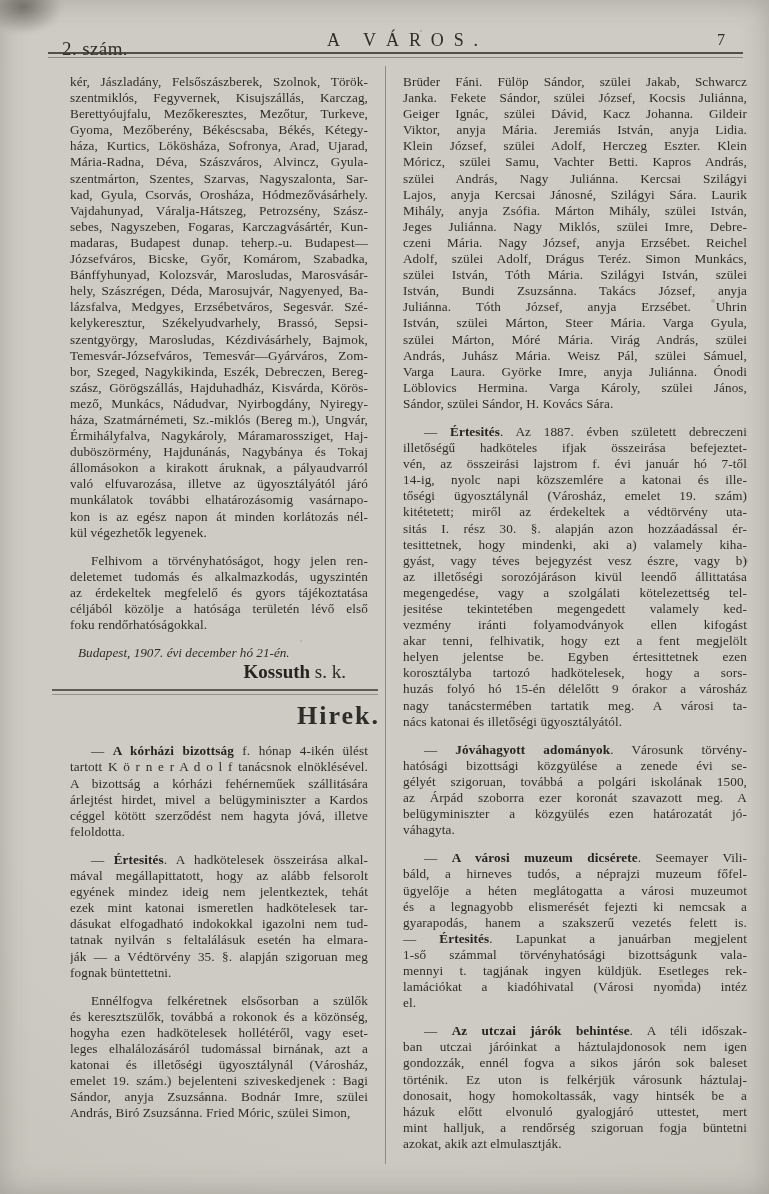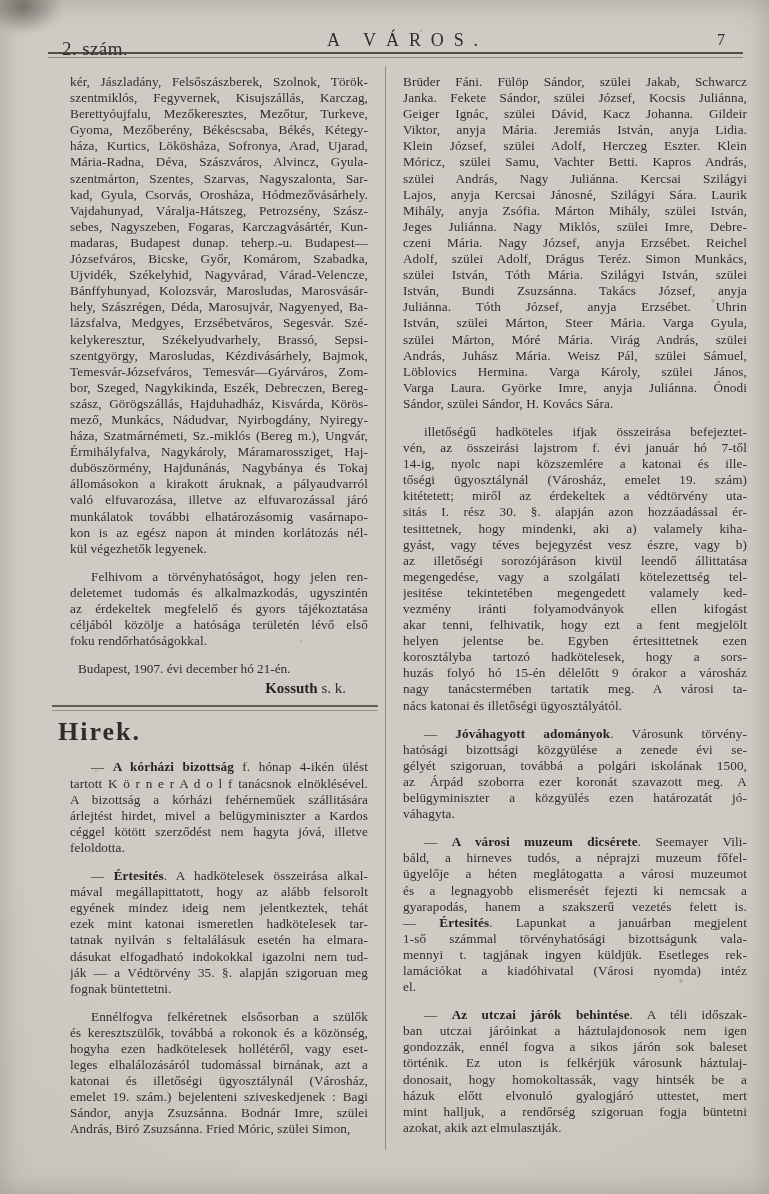--- a/index.html
+++ b/index.html
@@ -31,25 +31,25 @@
   .columns{position:absolute;top:62px;left:58px;right:10px;display:flex;align-items:stretch;}
   .col-left{width:322px;}
   .col-vrule{width:1px;background:#8e8b83;margin:4px 5px 0 5px;}
   .col-right{flex:1;min-width:0;}
   .para{margin:12px;}
   .ln{font-size:13.2px;line-height:16.1px;white-space:nowrap;overflow:hidden;
     text-align:justify;text-align-last:justify;text-justify:inter-word;letter-spacing:.1px;}
   .ln.last{text-align-last:left;}
   .para.indent .ln:first-child{padding-left:21px;}
   b{color:#262420;}
-  .dateline{font-size:13.2px;line-height:16.1px;padding-left:20px;margin-top:8px;}
-  .signature{font-size:15px;line-height:16.1px;text-align:right;padding-right:34px;margin-top:3px;}
+  .dateline{font-size:13.2px;line-height:16.1px;padding-left:20px;margin-top:8px;font-style:italic;}
+  .signature{font-size:19px;line-height:16.1px;text-align:right;padding-right:34px;margin-top:3px;}
   .rule-mid{height:3px;border-top:2px solid rgba(70,66,58,.8);border-bottom:1px solid rgba(104,100,90,.55);
     margin:9px 2px 5px -6px;}
-  .heading{text-align:left;font-size:26px;line-height:30px;font-weight:bold;letter-spacing:2px;margin:6px 0 9px;}
+  .heading{text-align:right;font-size:26px;line-height:30px;font-weight:bold;letter-spacing:2px;margin:6px 0 9px;}
 </style>
 </head>
 <body>
 
 <div class="page">
   <div class="smudge-tl"></div>
   <div class="speck"></div>
 
   <div class="header-row">
     <span class="issue">2. szám.</span>
@@ -66,35 +66,34 @@
           <div class="ln">Berettyóujfalu, Mezőkeresztes, Mezőtur, Turkeve,</div>
           <div class="ln">Gyoma, Mezőberény, Békéscsaba, Békés, Kétegy-</div>
           <div class="ln">háza, Kurtics, Lökösháza, Sofronya, Arad, Ujarad,</div>
           <div class="ln">Mária-Radna, Déva, Szászváros, Alvincz, Gyula-</div>
           <div class="ln">szentmárton, Szentes, Szarvas, Nagyszalonta, Sar-</div>
           <div class="ln">kad, Gyula, Csorvás, Orosháza, Hódmezővásárhely.</div>
           <div class="ln">Vajdahunyad, Váralja-Hátszeg, Petrozsény, Szász-</div>
           <div class="ln">sebes, Nagyszeben, Fogaras, Karczagvásártér, Kun-</div>
           <div class="ln">madaras, Budapest dunap. teherp.-u. Budapest—</div>
           <div class="ln">Józsefváros, Bicske, Győr, Komárom, Szabadka,</div>
-          <div class="ln">Ujvidék, Székelyhid, Nagyvárad, Várad-Velencze,</div>
           <div class="ln">Bánffyhunyad, Kolozsvár, Marosludas, Marosvásár-</div>
           <div class="ln">hely, Szászrégen, Déda, Marosujvár, Nagyenyed, Ba-</div>
           <div class="ln">lázsfalva, Medgyes, Erzsébetváros, Segesvár. Szé-</div>
           <div class="ln">kelykeresztur, Székelyudvarhely, Brassó, Sepsi-</div>
           <div class="ln">szentgyörgy, Marosludas, Kézdivásárhely, Bajmok,</div>
           <div class="ln">Temesvár-Józsefváros, Temesvár—Gyárváros, Zom-</div>
           <div class="ln">bor, Szeged, Nagykikinda, Eszék, Debreczen, Bereg-</div>
           <div class="ln">szász, Görögszállás, Hajduhadház, Kisvárda, Körös-</div>
           <div class="ln">mező, Munkács, Nádudvar, Nyirbogdány, Nyiregy-</div>
           <div class="ln">háza, Szatmárnémeti, Sz.-miklós (Bereg m.), Ungvár,</div>
           <div class="ln">Érmihályfalva, Nagykároly, Máramarossziget, Haj-</div>
           <div class="ln">duböszörmény, Hajdunánás, Nagybánya és Tokaj</div>
           <div class="ln">állomásokon a kirakott áruknak, a pályaudvarról</div>
-          <div class="ln">való elfuvarozása, illetve az elfuvarozással járó</div>
+          <div class="ln">való elfuvarozása, illetve az ügyosztályától járó</div>
           <div class="ln">munkálatok további elhatározásomig vasárnapo-</div>
           <div class="ln">kon is az egész napon át minden korlátozás nél-</div>
           <div class="ln last">kül végezhetők legyenek.</div>
         </div>
         <div class="para indent">
           <div class="ln">Felhivom a törvényhatóságot, hogy jelen ren-</div>
           <div class="ln">deletemet tudomás és alkalmazkodás, ugyszintén</div>
           <div class="ln">az érdekeltek megfelelő és gyors tájékoztatása</div>
           <div class="ln">céljából közölje a hatósága területén lévő első</div>
           <div class="ln last">foku rendőrhatóságokkal.</div>
@@ -109,22 +108,22 @@
           <div class="ln">A bizottság a kórházi fehérneműek szállitására</div>
           <div class="ln">árlejtést hirdet, mivel a belügyminiszter a Kardos</div>
           <div class="ln">céggel kötött szerződést nem hagyta jóvá, illetve</div>
           <div class="ln last">feloldotta.</div>
         </div>
         <div class="para indent">
           <div class="ln">— <b>Értesités</b>. A hadkötelesek összeirása alkal-</div>
           <div class="ln">mával megállapittatott, hogy az alább felsorolt</div>
           <div class="ln">egyének mindez ideig nem jelentkeztek, tehát</div>
           <div class="ln">ezek mint katonai ismeretlen hadkötelesek tar-</div>
+          <div class="ln">dásukat elfogadható indokokkal igazolni nem tud-</div>
           <div class="ln">tatnak nyilván s feltalálásuk esetén ha elmara-</div>
-          <div class="ln">dásukat elfogadható indokokkal igazolni nem tud-</div>
           <div class="ln">ják — a Védtörvény 35. §. alapján szigoruan meg</div>
           <div class="ln last">fognak büntettetni.</div>
         </div>
         <div class="para indent">
           <div class="ln">Ennélfogva felkéretnek elsősorban a szülők</div>
           <div class="ln">és keresztszülők, továbbá a rokonok és a közönség,</div>
           <div class="ln">hogyha ezen hadkötelesek hollétéről, vagy eset-</div>
           <div class="ln">leges elhalálozásáról tudomással birnának, azt a</div>
           <div class="ln">katonai és illetőségi ügyosztálynál (Városház,</div>
           <div class="ln">emelet 19. szám.) bejelenteni sziveskedjenek : Bagi</div>
@@ -146,25 +145,26 @@
           <div class="ln">Mihály, anyja Zsófia. Márton Mihály, szülei István,</div>
           <div class="ln">Jeges Juliánna. Nagy Miklós, szülei Imre, Debre-</div>
           <div class="ln">czeni Mária. Nagy József, anyja Erzsébet. Reichel</div>
           <div class="ln">Adolf, szülei Adolf, Drágus Teréz. Simon Munkács,</div>
           <div class="ln">szülei István, Tóth Mária. Szilágyi István, szülei</div>
           <div class="ln">István, Bundi Zsuzsánna. Takács József, anyja</div>
           <div class="ln">Juliánna. Tóth József, anyja Erzsébet. Uhrin</div>
           <div class="ln">István, szülei Márton, Steer Mária. Varga Gyula,</div>
           <div class="ln">szülei Márton, Móré Mária. Virág András, szülei</div>
           <div class="ln">András, Juhász Mária. Weisz Pál, szülei Sámuel,</div>
+          <div class="ln">Varga Laura. Györke Imre, anyja Juliánna. Ónodi</div>
           <div class="ln">Löblovics Hermina. Varga Károly, szülei János,</div>
-          <div class="ln">Varga Laura. Györke Imre, anyja Juliánna. Ónodi</div>
           <div class="ln last">Sándor, szülei Sándor, H. Kovács Sára.</div>
         </div>
         <div class="para indent">
+          <div class="ln">— <b>Értesités</b>. Az 1887. évben született debreczeni</div>
           <div class="ln">illetőségű hadköteles ifjak összeirása befejeztet-</div>
           <div class="ln">vén, az összeirási lajstrom f. évi január hó 7-től</div>
           <div class="ln">14-ig, nyolc napi közszemlére a katonai és ille-</div>
           <div class="ln">tőségi ügyosztálynál (Városház, emelet 19. szám)</div>
           <div class="ln">kitétetett; miről az érdekeltek a védtörvény uta-</div>
           <div class="ln">sitás I. rész 30. §. alapján azon hozzáadással ér-</div>
           <div class="ln">tesittetnek, hogy mindenki, aki a) valamely kiha-</div>
           <div class="ln">gyást, vagy téves bejegyzést vesz észre, vagy b)</div>
           <div class="ln">az illetőségi sorozójáráson kivül leendő állittatása</div>
           <div class="ln">megengedése, vagy a szolgálati kötelezettség tel-</div>

